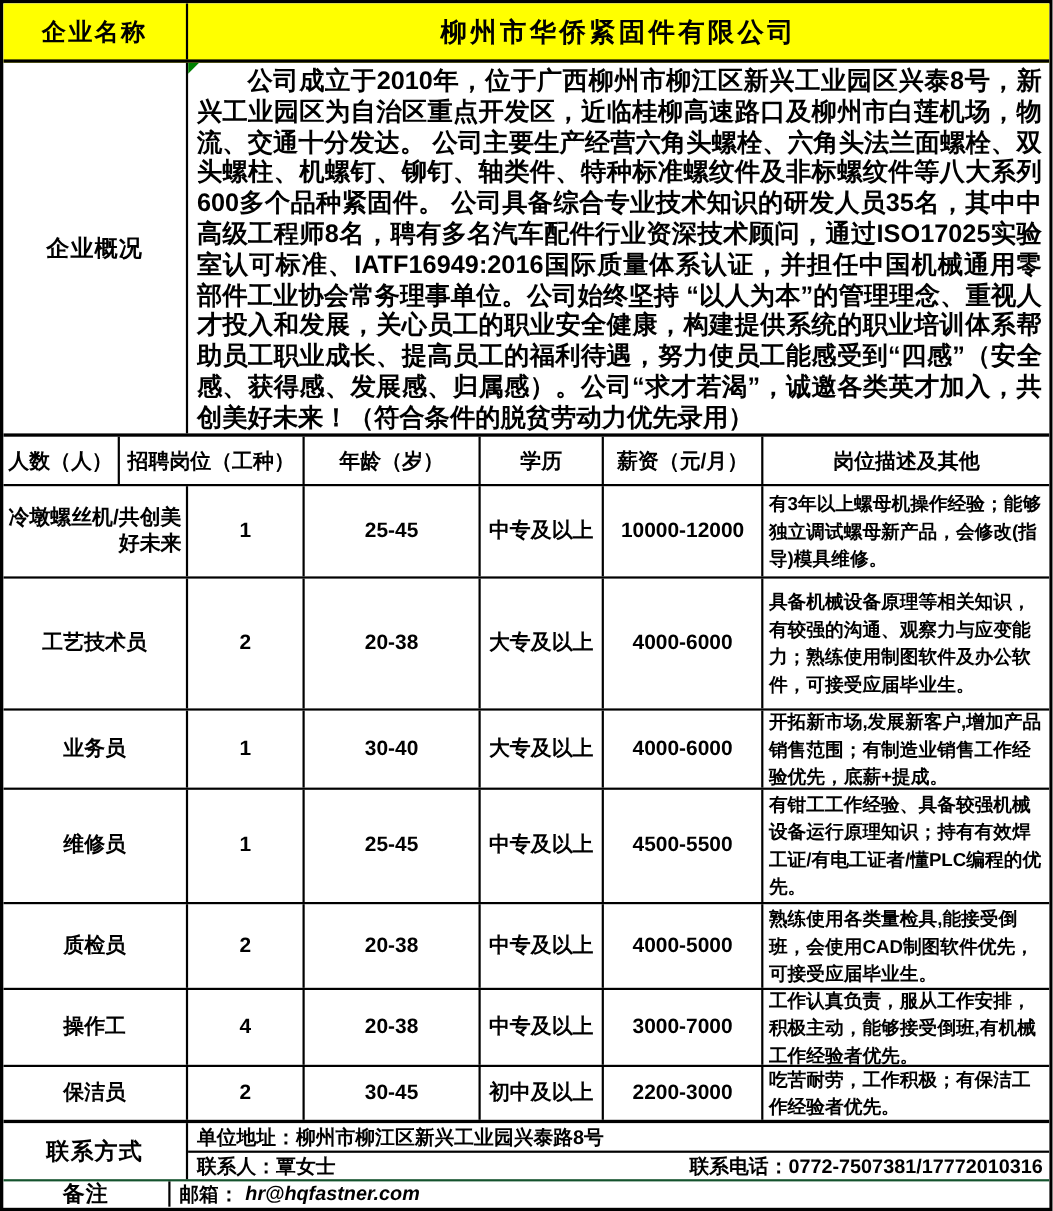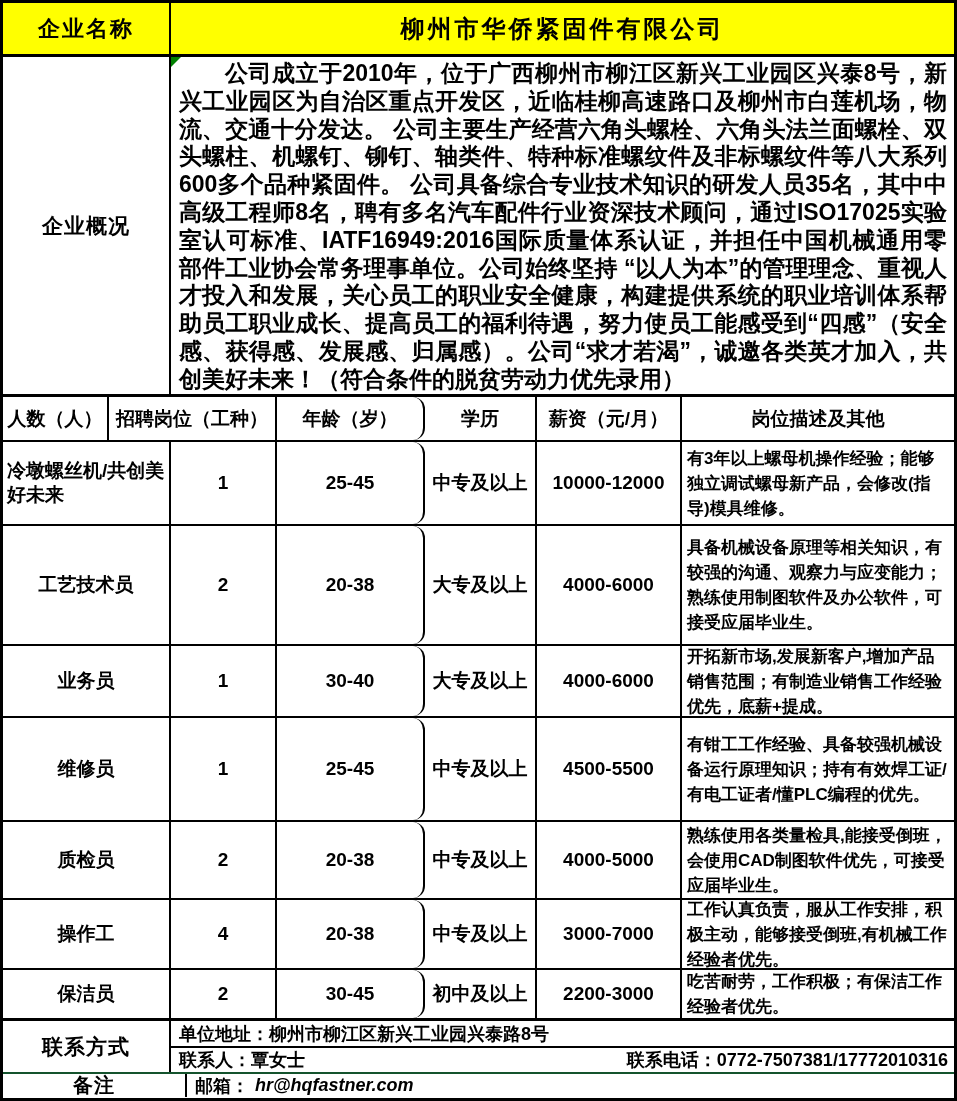--- a/index.html
+++ b/index.html
@@ -16,21 +16,21 @@
     background: #fff;
     overflow: hidden;
   }
   .row { display: flex; width: 100%; border-bottom: 2px solid #000; }
   .row:last-child { border-bottom: none; }
   .cell {
     border-right: 2px solid #000;
     display: flex;
     align-items: center;
     justify-content: center;
-    text-align: left;
+    text-align: right;
     overflow: hidden;
   }
   .cell:last-child { border-right: none; }
 
   
   .rowA { height: 54px; border-bottom: 3px solid #000; background: #ffff00; }
   .rowA .label { width: 168px; font-size: 22px; letter-spacing: 2px; }
   .rowA .content { flex: 1; font-size: 24px; letter-spacing: 3px; border-radius: 17px; }
 
   
@@ -53,21 +53,21 @@
     position: absolute;
     top: 0; left: 0;
     width: 0; height: 0;
     border-top: 10px solid #008000;
     border-right: 10px solid transparent;
   }
 
   
   .c1 { width: 168px; }
   .c2 { width: 106px; }
-  .c3 { width: 148px; border-radius: 12px; }
+  .c3 { width: 160px; }
   .c4 { width: 112px; }
   .c5 { width: 145px; }
   .c6 { flex: 1; }
   .thead { height: 45px; border-bottom: 2px solid #000; }
   .thead .cell { font-size: 19px; }
   .jrow .cell { font-size: 19px; line-height: 1.25; }
   .jrow .c1 { padding: 0 4px; }
   .jrow .desc {
     font-size: 17px;
     line-height: 25px;
@@ -97,21 +97,21 @@
     display: flex; align-items: center;
     font-size: 18px;
     padding-left: 8px;
   }
   .contact-line.first { height: 27px; border-bottom: 2px solid #000; }
   .contact-line.second { height: 24px; }
   .contact-line .phone { margin-left: auto; padding-right: 6px; }
 
   .remark-row { display: flex; height: 23px; }
   .remark-row .label {
-    width: 184px;
+    width: 152px;
     border-right: 2px solid #000;
     display: flex; align-items: center; justify-content: center;
     font-size: 20px; letter-spacing: 1px;
   }
   .remark-row .content {
     flex: 1; display: flex; align-items: center;
     font-size: 18px; padding-left: 8px;
   }
   .remark-row .email { margin-left: 6px; font-style: italic; }
 </style>

